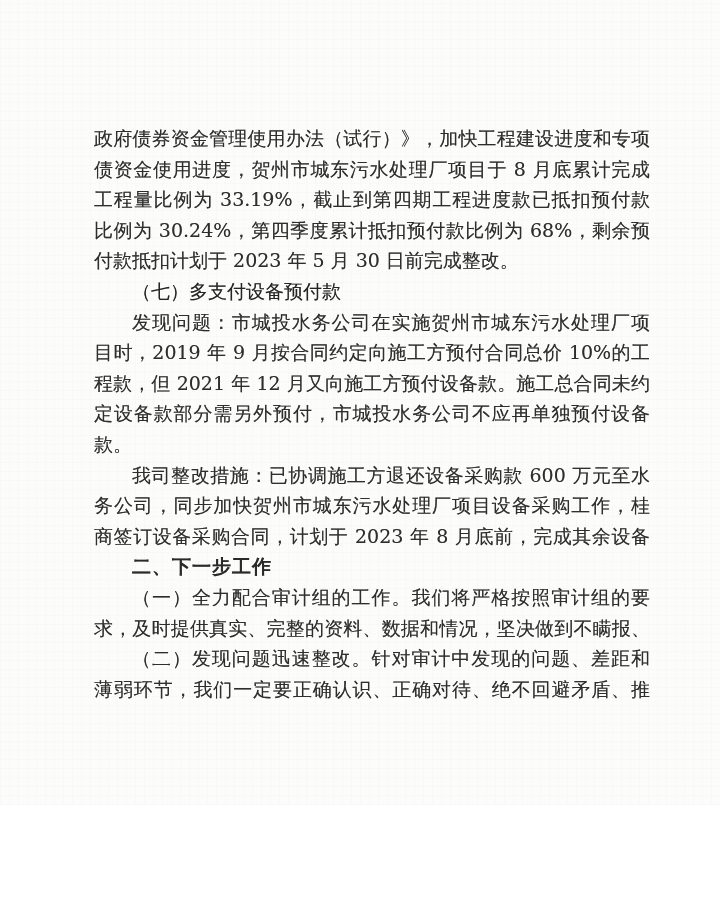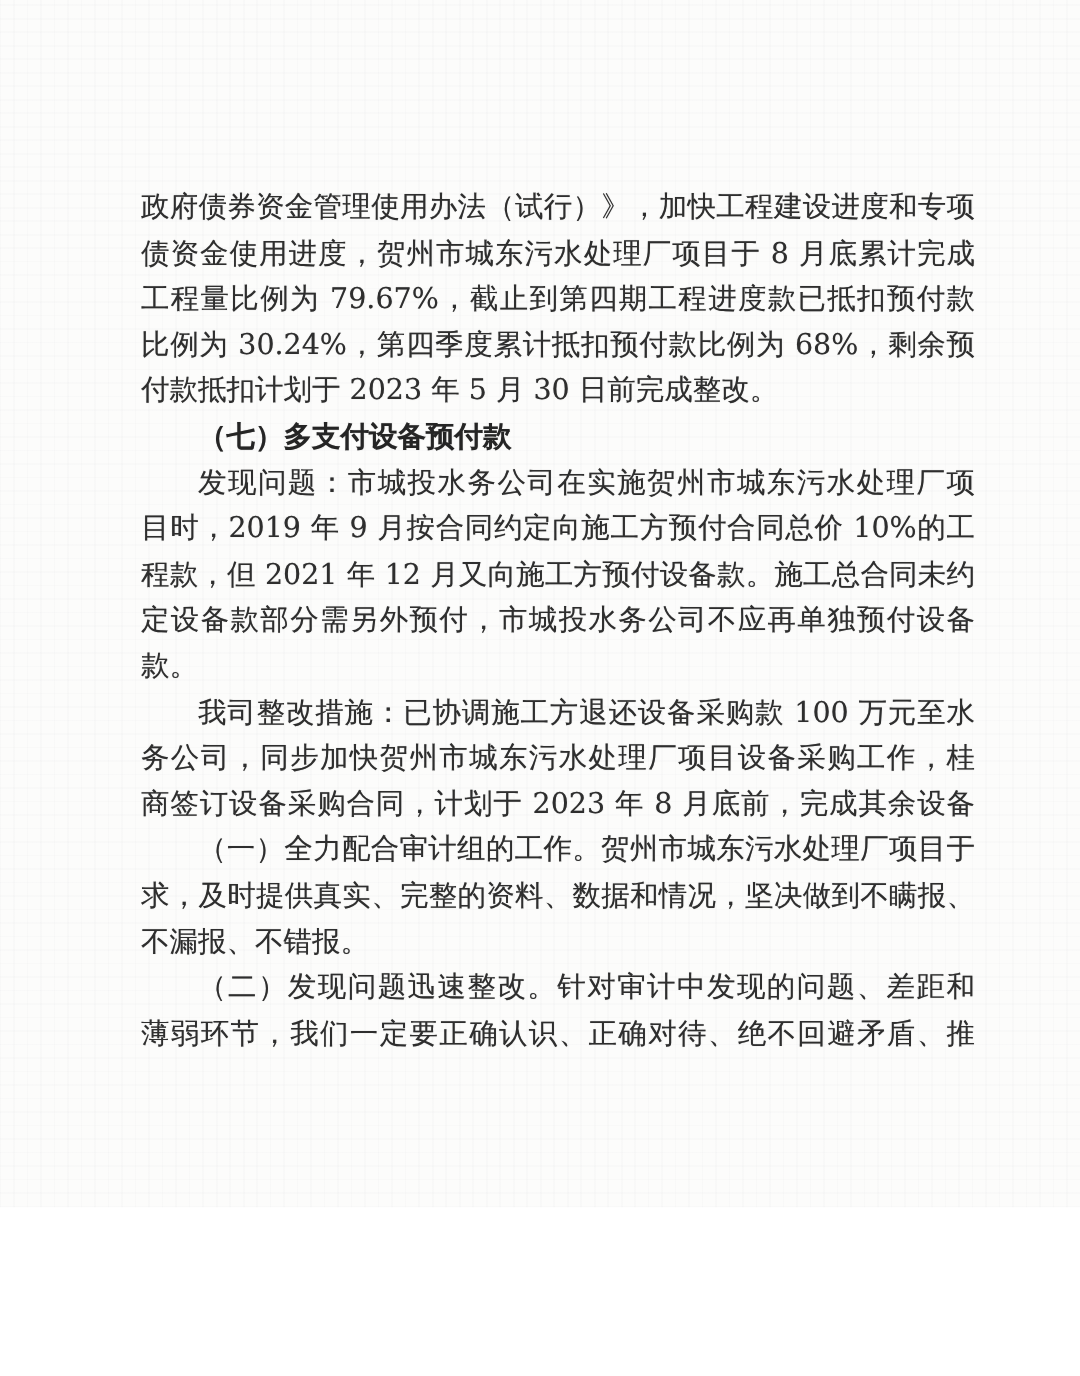--- a/index.html
+++ b/index.html
@@ -36,21 +36,21 @@
     white-space: normal;
     text-shadow: 0 0 0.5px rgba(70,70,70,0.55);
   }
   .line.just {
     text-align-last: justify;
   }
   .line.indent {
     text-indent: 2em;
   }
   .line.heading-kai {
-    font-weight: bold;
+    font-weight: normal;
     color: #252525;
   }
   .line.heading-hei {
     font-family: "DejaVu Sans", "Liberation Sans", sans-serif;
     font-weight: bold;
     color: #2a2a2a;
     letter-spacing: 1px;
   }
   .footer {
     position: absolute;
@@ -64,32 +64,32 @@
     font-family: "DejaVu Serif", "Liberation Serif", serif;
   }
 </style>
 </head>
 <body>
 
 <div class="page">
   <div class="doc">
       <div class="line just">政府债券资金管理使用办法（试行）》，加快工程建设进度和专项</div>
       <div class="line just">债资金使用进度，贺州市城东污水处理厂项目于 8 月底累计完成</div>
-      <div class="line just">工程量比例为 79.67%，截止到第四期工程进度款已抵扣预付款</div>
+      <div class="line just">工程量比例为 33.19%，截止到第四期工程进度款已抵扣预付款</div>
       <div class="line just">比例为 30.24%，第四季度累计抵扣预付款比例为 68%，剩余预</div>
       <div class="line">付款抵扣计划于 2023 年 5 月 30 日前完成整改。</div>
       <div class="line heading-kai indent">（七）多支付设备预付款</div>
       <div class="line indent just">发现问题：市城投水务公司在实施贺州市城东污水处理厂项</div>
       <div class="line just">目时，2019 年 9 月按合同约定向施工方预付合同总价 10%的工</div>
       <div class="line just">程款，但 2021 年 12 月又向施工方预付设备款。施工总合同未约</div>
       <div class="line just">定设备款部分需另外预付，市城投水务公司不应再单独预付设备</div>
       <div class="line">款。</div>
-      <div class="line indent just">我司整改措施：已协调施工方退还设备采购款 100 万元至水</div>
+      <div class="line indent just">我司整改措施：已协调施工方退还设备采购款 600 万元至水</div>
       <div class="line just">务公司，同步加快贺州市城东污水处理厂项目设备采购工作，桂</div>
       <div class="line just">商签订设备采购合同，计划于 2023 年 8 月底前，完成其余设备</div>
-      <div class="line indent just">（一）全力配合审计组的工作。贺州市城东污水处理厂项目于</div>
+      <div class="line heading-hei indent">二、下一步工作</div>
+      <div class="line indent just">（一）全力配合审计组的工作。我们将严格按照审计组的要</div>
       <div class="line just">求，及时提供真实、完整的资料、数据和情况，坚决做到不瞒报、</div>
-      <div class="line">不漏报、不错报。</div>
       <div class="line indent just">（二）发现问题迅速整改。针对审计中发现的问题、差距和</div>
       <div class="line just">薄弱环节，我们一定要正确认识、正确对待、绝不回避矛盾、推</div>
     </div>
   <div class="footer">– 5 –</div>
 </div>
 
 </body></html>

